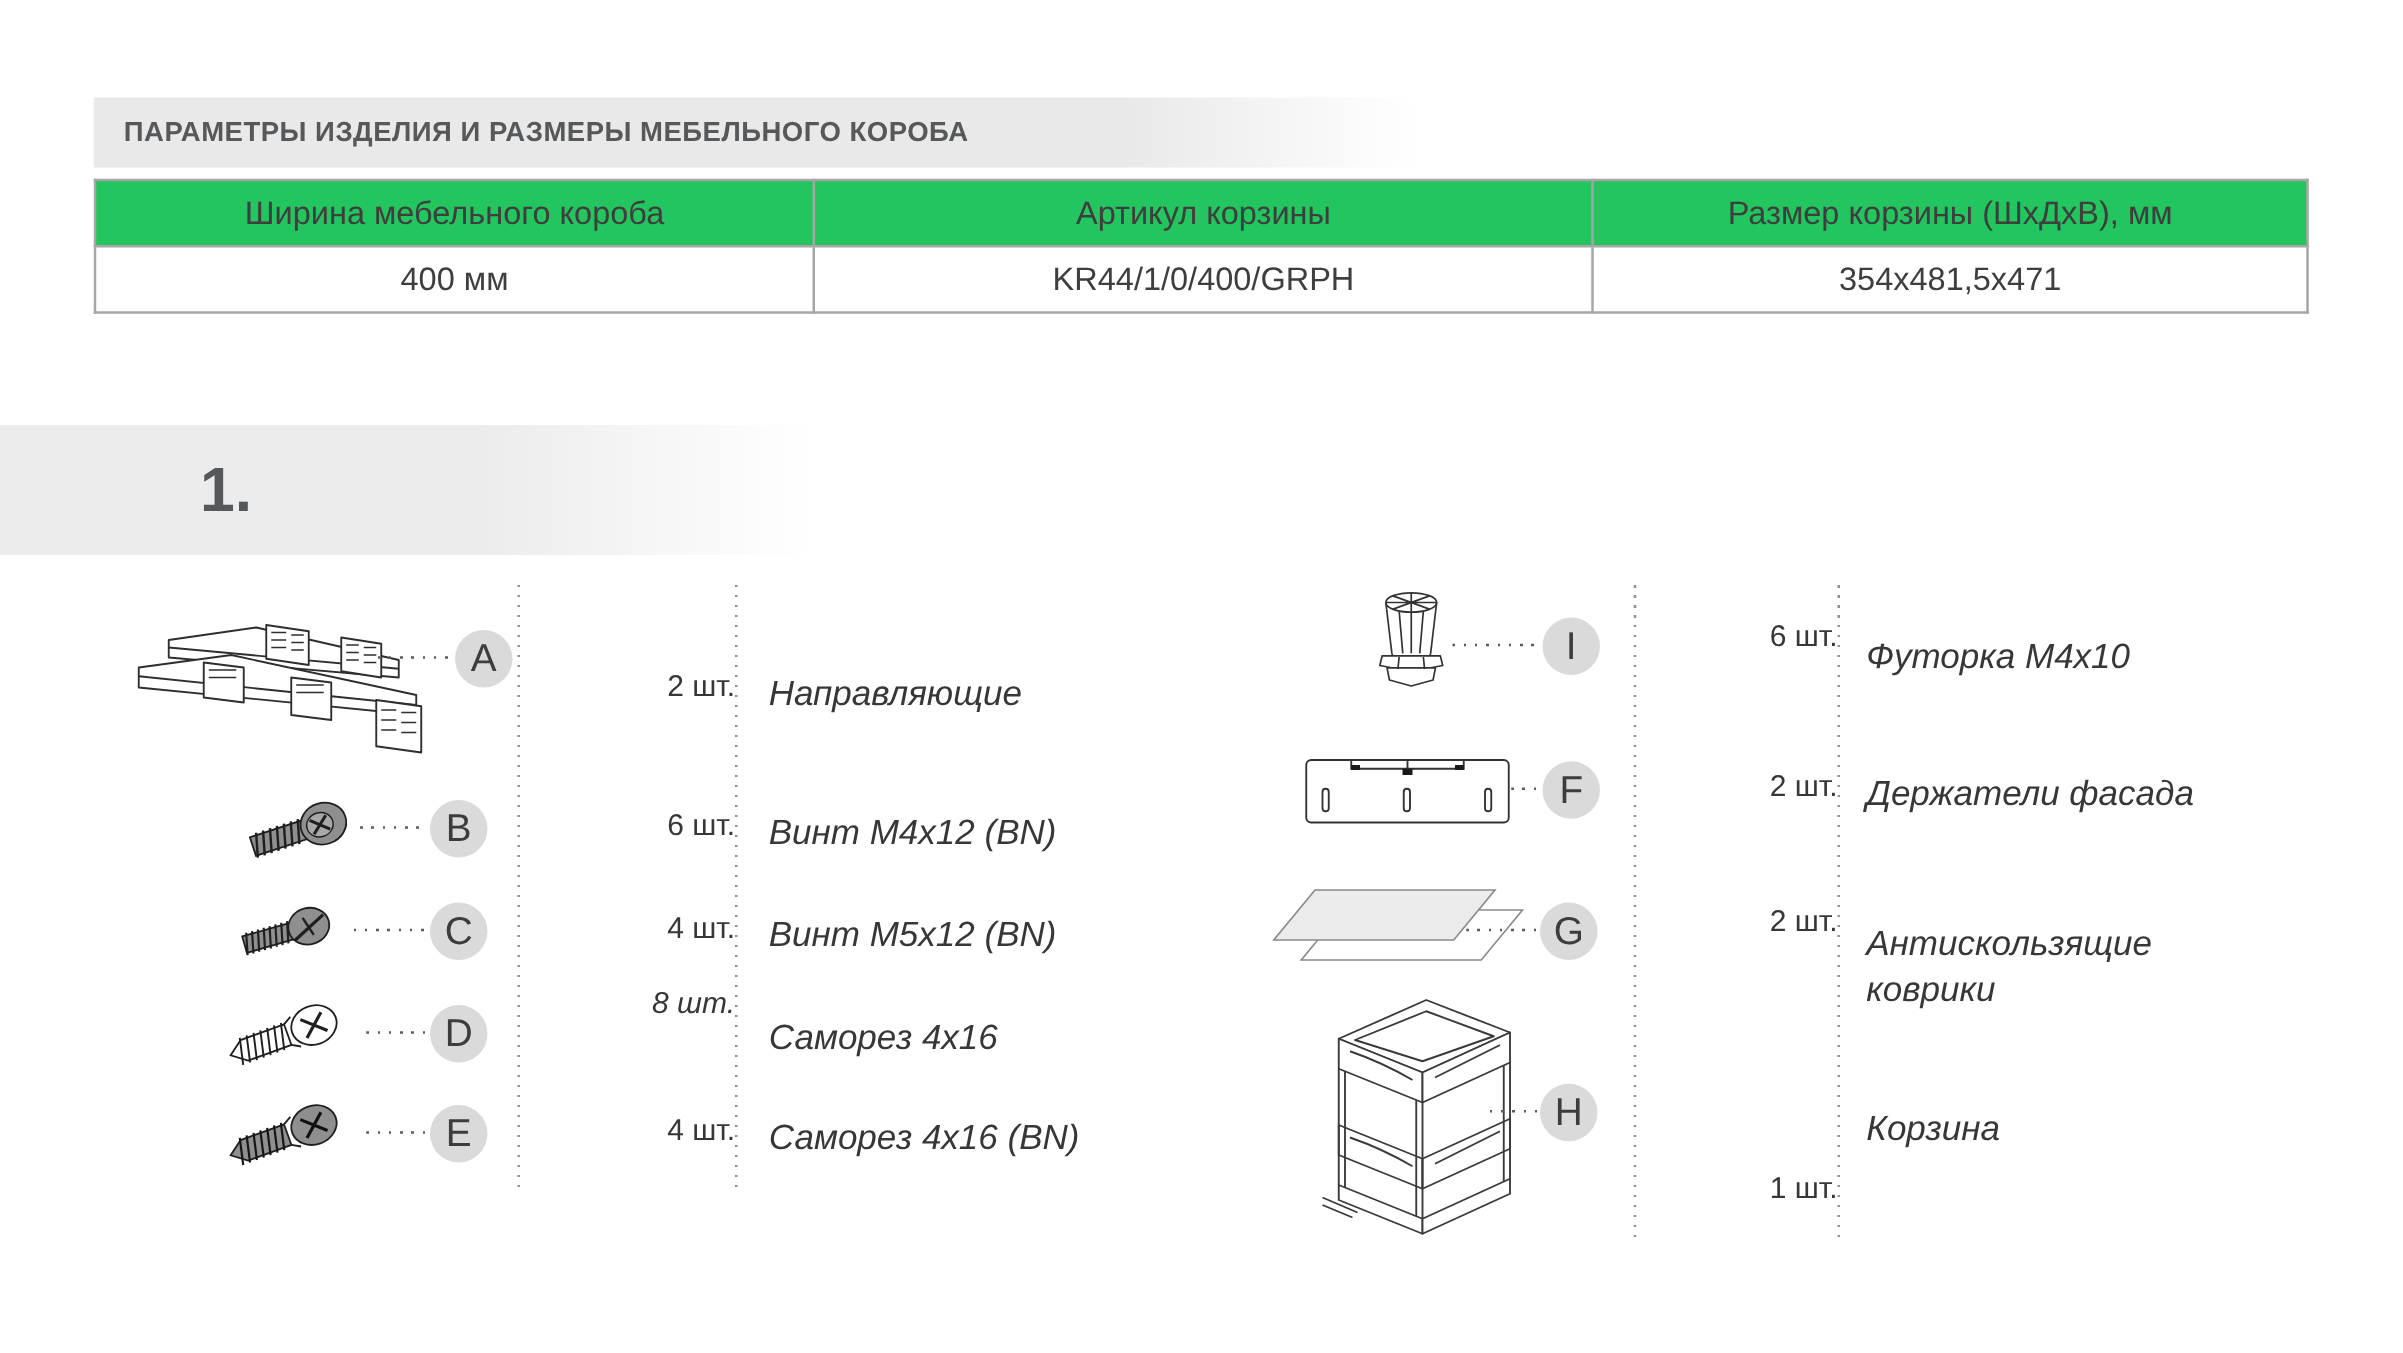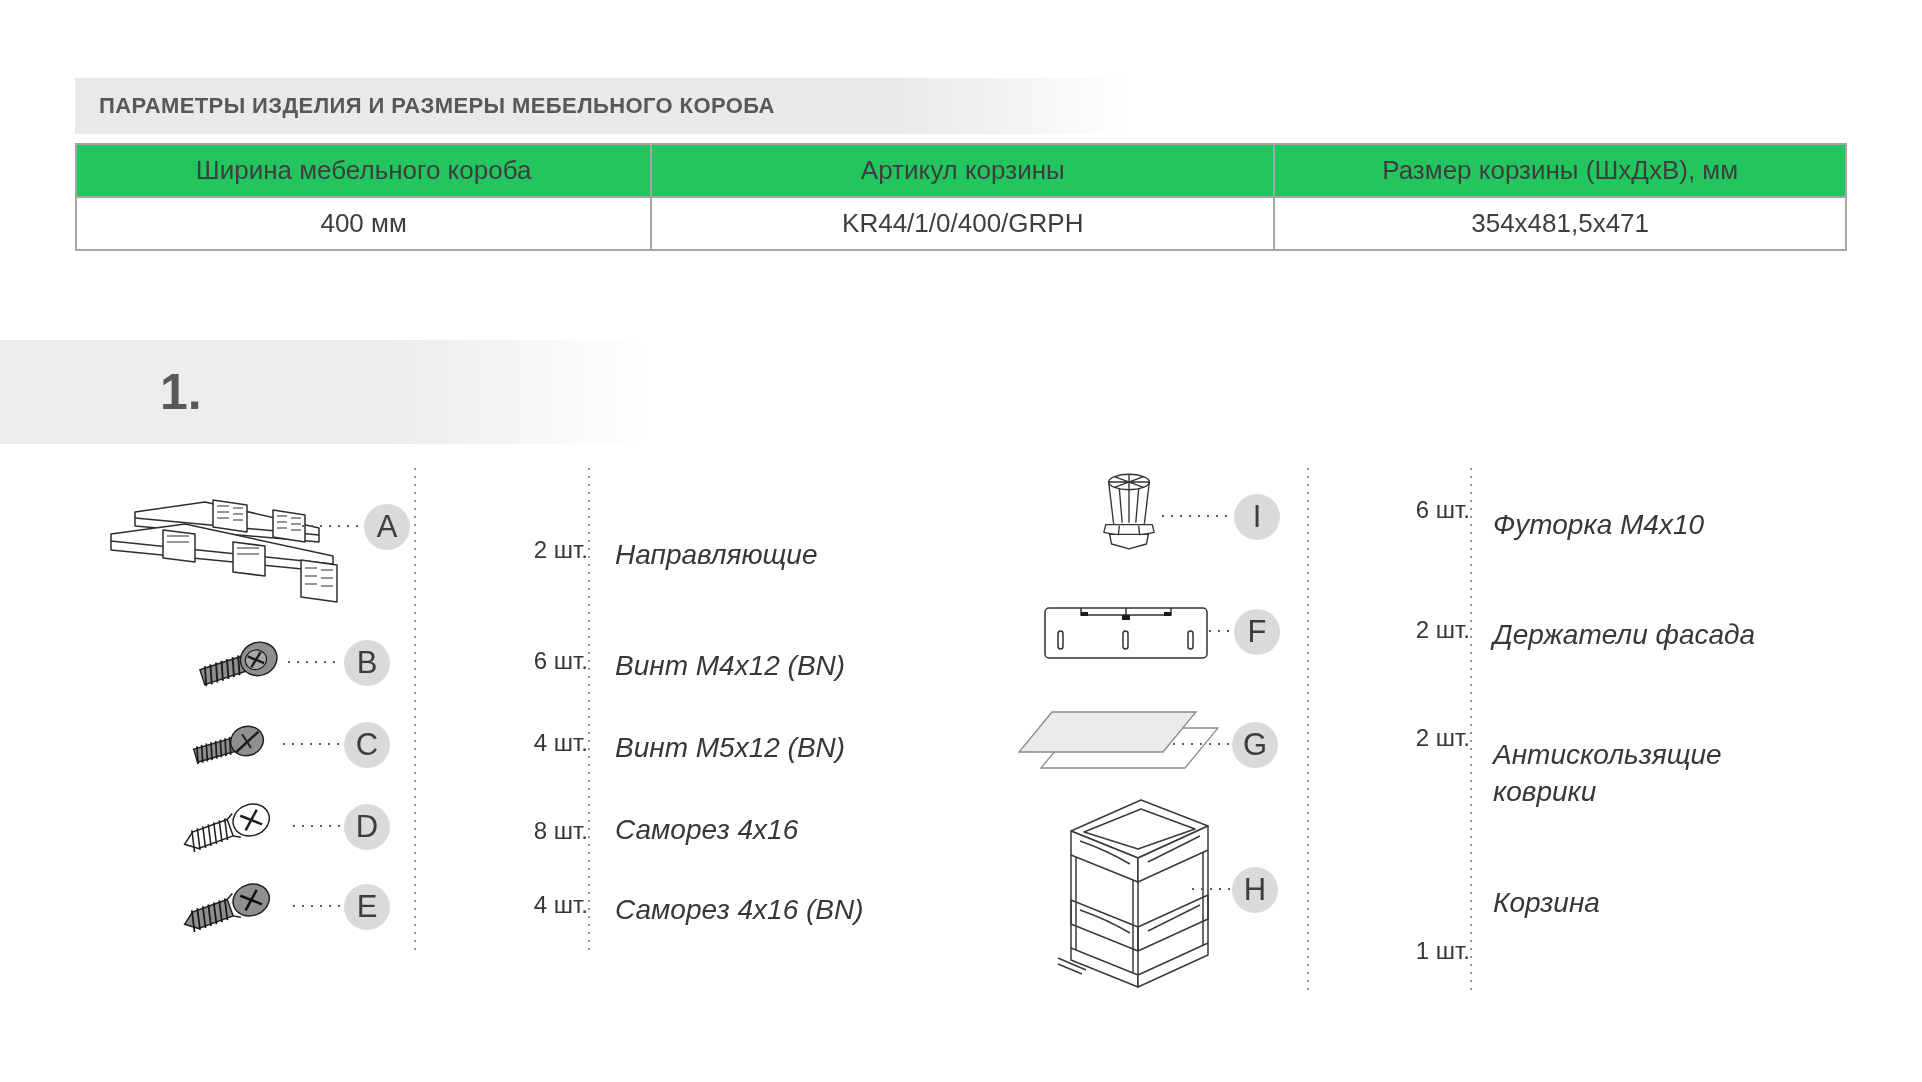--- a/index.html
+++ b/index.html
@@ -150,21 +150,21 @@
       <polygon points="4,35 16,26 54,26 54,44 16,44" fill="#fff" stroke="#1f1f1f" stroke-width="1.5"></polygon>
       <path d="M16,24 L11,46 M22,24 L17,46 M28,24 L23,46 M34,24 L29,46 M40,24 L35,46 M46,24 L41,46 M52,24 L47,46" stroke="#1f1f1f" stroke-width="1.6" fill="none"></path>
       <path d="M54,26 L61,22 M54,44 L61,48" stroke="#1f1f1f" stroke-width="1.5" fill="none"></path>
       <ellipse cx="77" cy="35" rx="19" ry="16" fill="#fff" stroke="#1f1f1f" stroke-width="1.5"></ellipse>
       <path d="M68,27 L86,43 M86,27 L68,43" stroke="#1f1f1f" stroke-width="2.6" fill="none"></path>
     </g>
   </svg>
 </div>
 <div class="leader" style="left:293px;top:825px;width:49px;"></div>
 <div class="badge" style="left:344px;top:804px;">D</div>
-<div class="qty l" style="top:817px;">8 шт.</div>
+<div class="qty l" style="top:789px;font-style:italic;">8 шт.</div>
 <div class="lbl" style="left:615px;top:811px;">Саморез 4x16</div>
 
 <div class="icon" style="left:176px;top:873px;width:112px;height:68px;">
   <svg viewBox="0 0 112 70" width="112" height="68">
     <g transform="rotate(-20 56 35)">
       <polygon points="4,35 16,26 54,26 54,44 16,44" fill="#8f8f8f" stroke="#1f1f1f" stroke-width="1.5"></polygon>
       <path d="M16,24 L11,46 M22,24 L17,46 M28,24 L23,46 M34,24 L29,46 M40,24 L35,46 M46,24 L41,46 M52,24 L47,46" stroke="#161616" stroke-width="1.8" fill="none"></path>
       <path d="M54,26 L61,22 M54,44 L61,48" stroke="#1f1f1f" stroke-width="1.5" fill="none"></path>
       <ellipse cx="77" cy="35" rx="19" ry="16" fill="#8f8f8f" stroke="#1f1f1f" stroke-width="1.5"></ellipse>
       <path d="M68,27 L86,43 M86,27 L68,43" stroke="#111" stroke-width="2.6" fill="none"></path>

